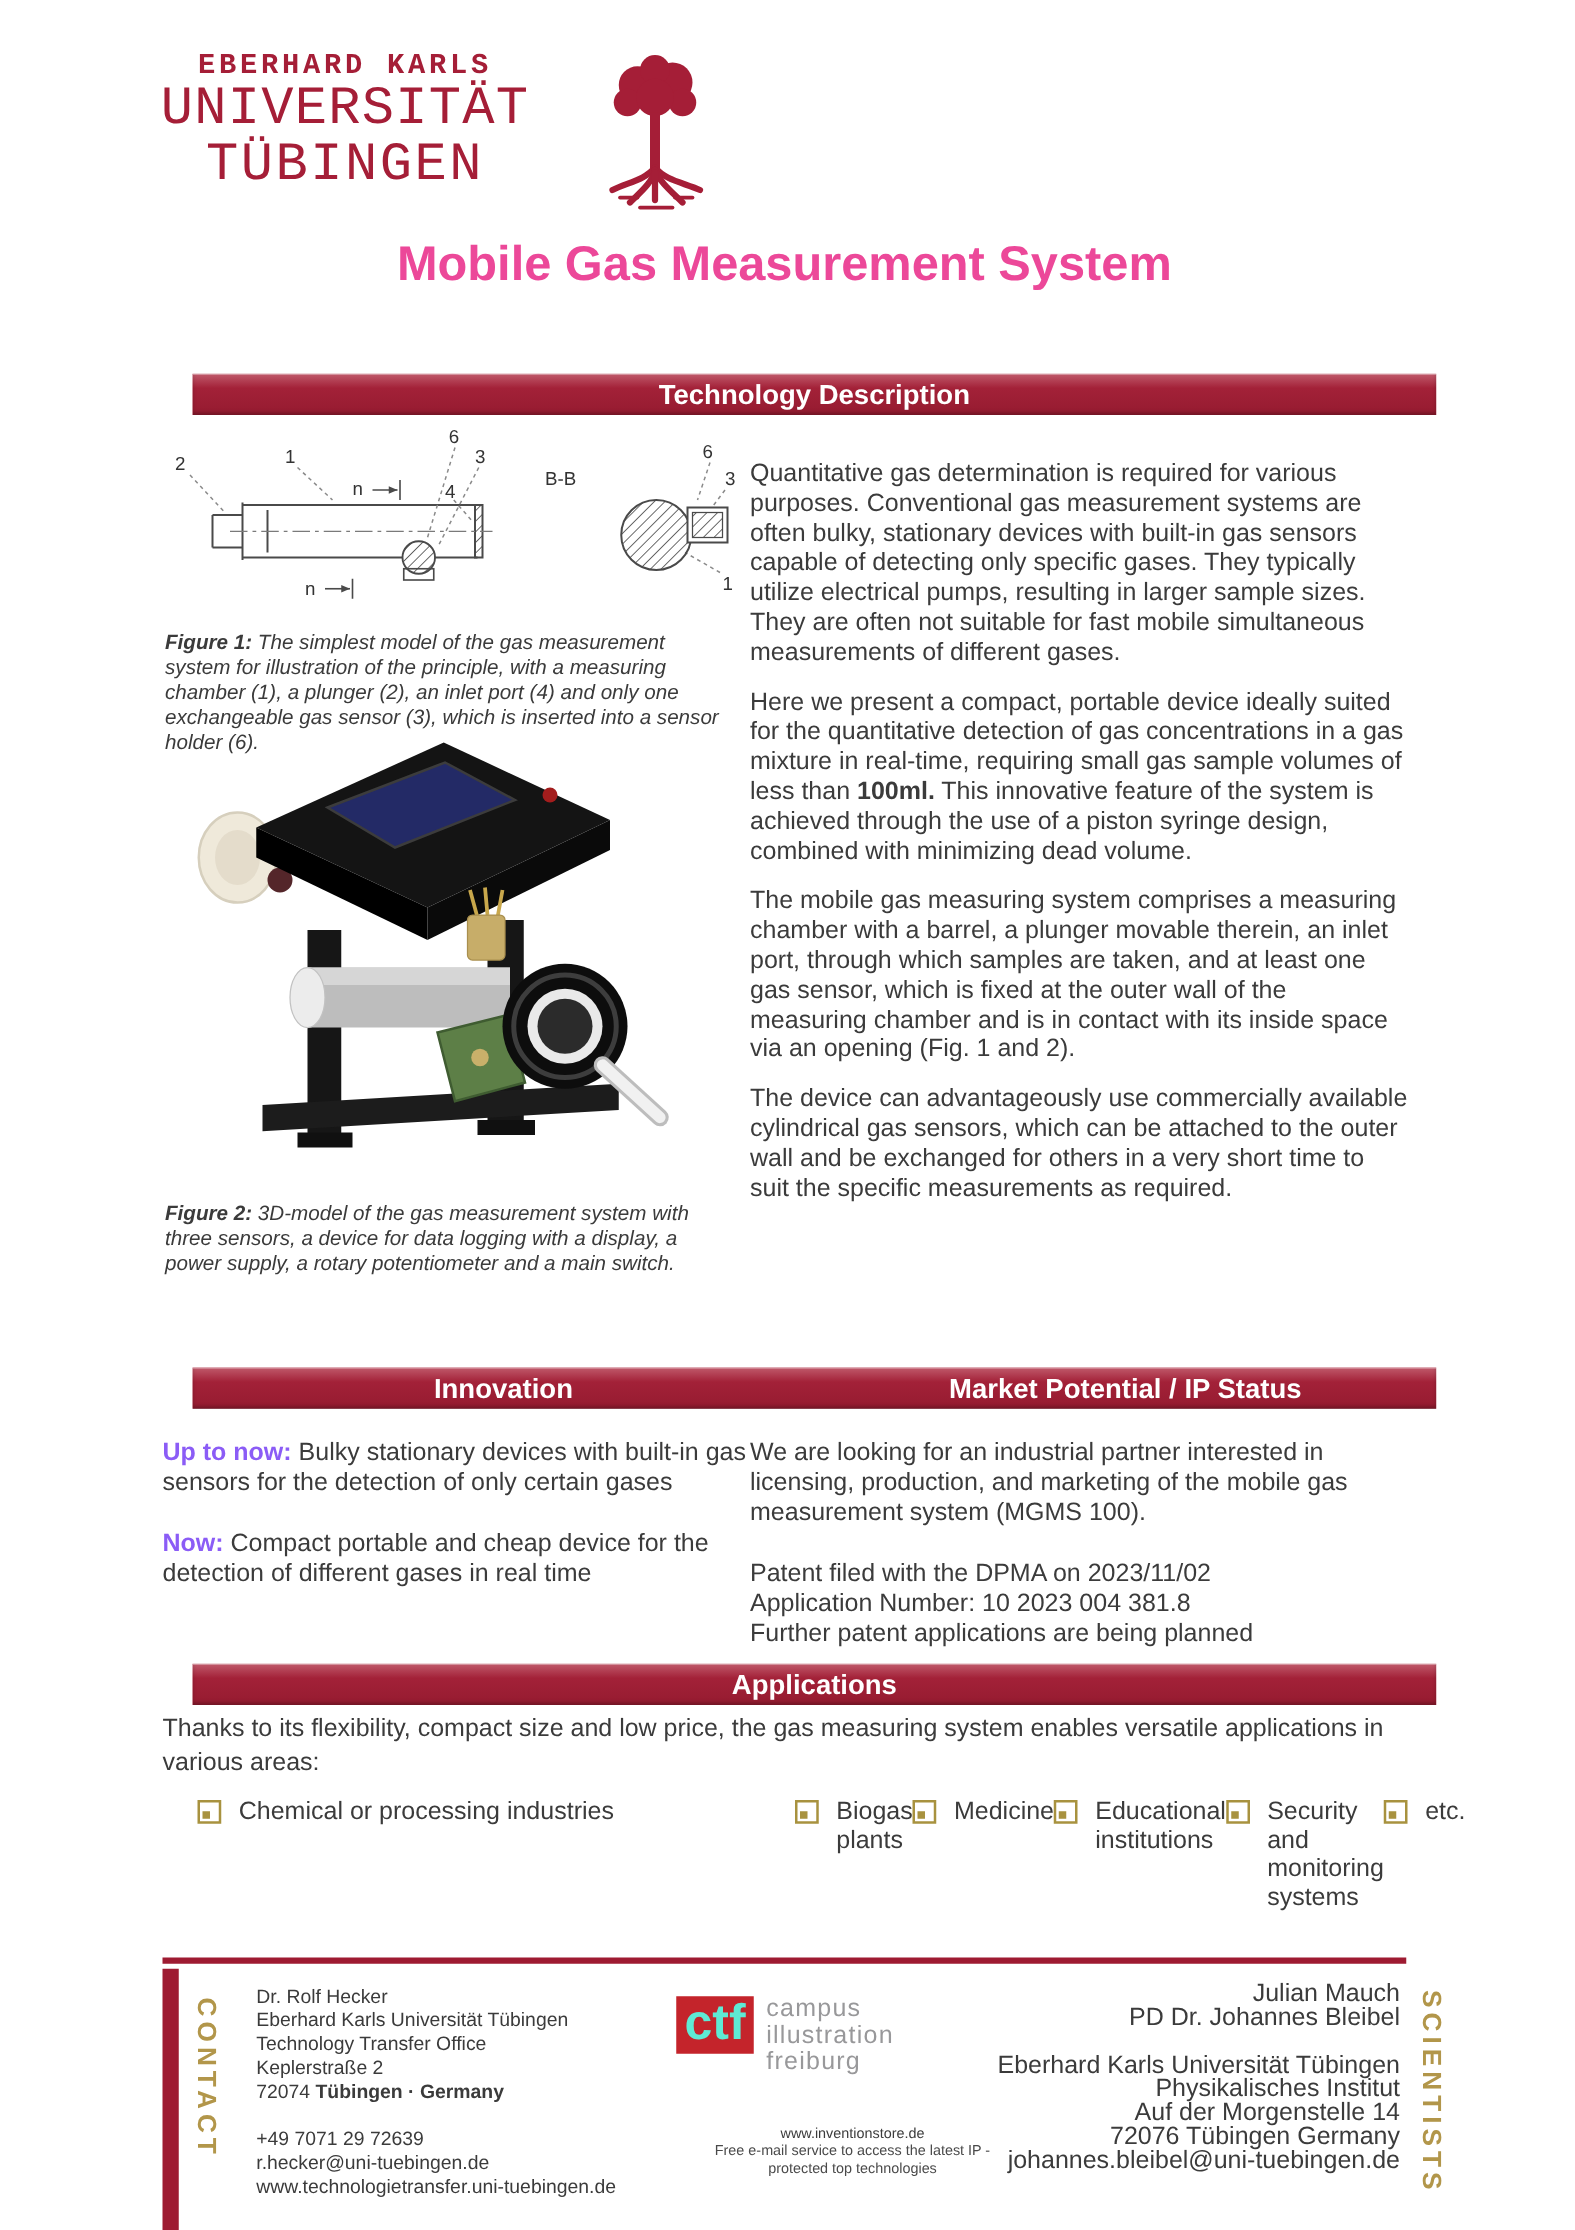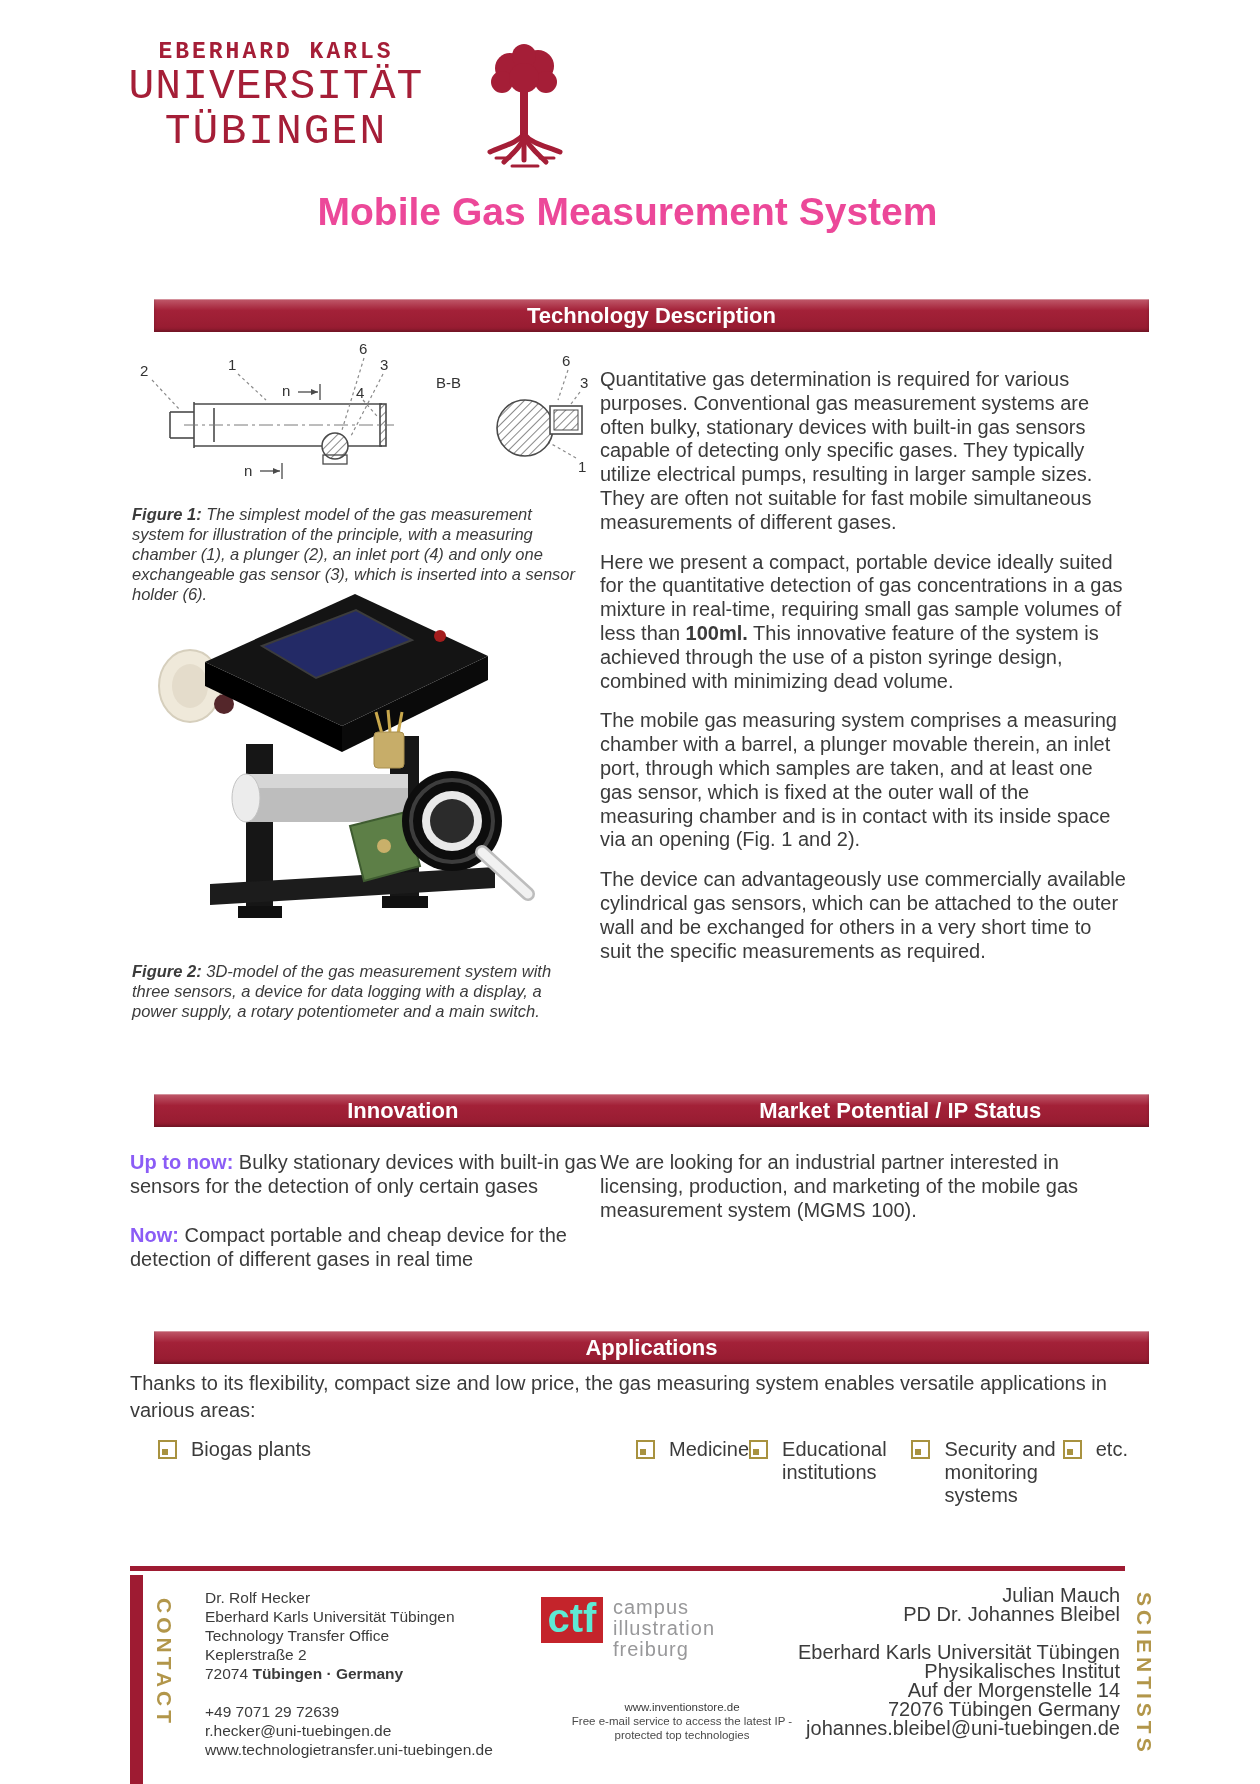--- a/index.html
+++ b/index.html
@@ -218,29 +218,38 @@
     <span>Market Potential / IP Status</span>
   </div>
 
   <div class="innov">
     <p><span class="goldlabel">Up to now:</span><span> Bulky stationary devices with built-in gas sensors for the detection of only certain gases</span></p>
     <p><span class="goldlabel">Now:</span><span> Compact portable and cheap device for the detection of different gases in real time</span></p>
   </div>
 
   <div class="market">
     <p>We are looking for an industrial partner interested in licensing, production, and marketing of the mobile gas measurement system (MGMS 100).</p>
+    <p>
+      <span style="display:block">Patent filed with the DPMA on 2023/11/02</span>
+      <span style="display:block">Application Number: 10 2023 004 381.8</span>
+      <span style="display:block">Further patent applications are being planned</span>
+    </p>
   </div>
 
   <div class="bar" style="top:1331px;">
     <span>Applications</span>
   </div>
 
   <p class="apps-intro">Thanks to its flexibility, compact size and low price, the gas measuring system enables versatile applications in various areas:</p>
 
   <div class="apps-grid">
+    <div class="app-item">
+        <span class="chkbullet"></span>
+        <span>Chemical or processing industries</span>
+      </div>
     <div class="app-item">
         <span class="chkbullet"></span>
         <span>Biogas plants</span>
       </div>
     <div class="app-item">
         <span class="chkbullet"></span>
         <span>Medicine</span>
       </div>
     <div class="app-item">
         <span class="chkbullet"></span>

